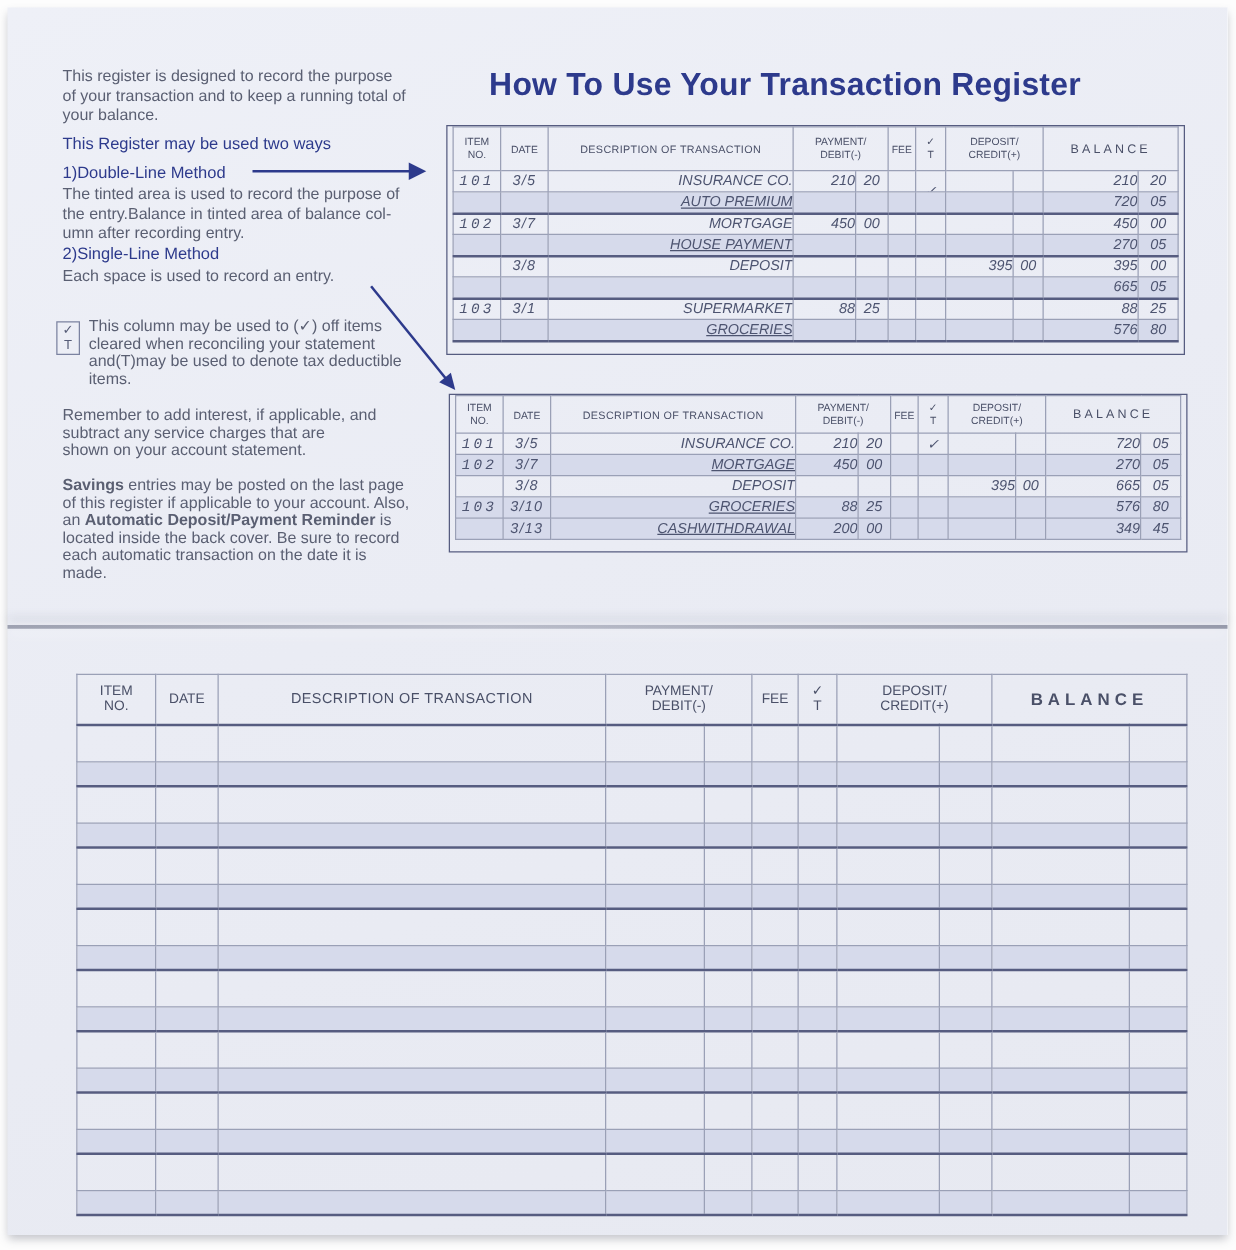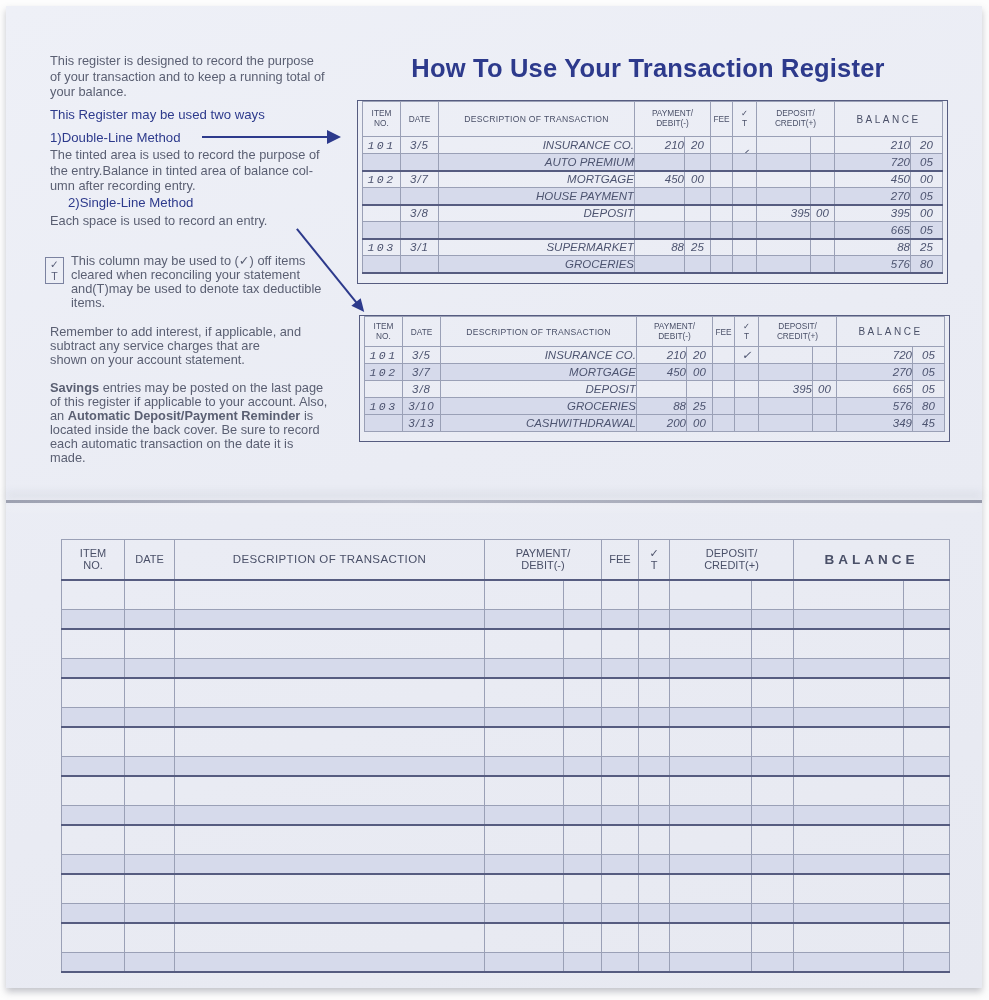--- a/index.html
+++ b/index.html
@@ -6,33 +6,33 @@
   .stage{position:relative;width:989px;height:1000px;overflow:hidden;
          font-family:"Liberation Sans", sans-serif;background:#fdfdfd;}
   .paper{position:absolute;left:6px;top:6px;width:976px;height:982px;
          background:linear-gradient(160deg,#eef0f7 0%,#eaecf4 45%,#e7e9f1 100%);
          box-shadow:0 4px 7px rgba(90,92,110,.35);}
   .fold{position:absolute;left:0;top:494px;width:100%;height:3px;
         background:linear-gradient(90deg,rgba(95,100,122,.55),rgba(95,100,122,.35) 40%,rgba(95,100,122,.6));
         box-shadow:0 -6px 8px rgba(130,135,158,.28), 0 4px 10px rgba(255,255,255,.6);}
 
   
-  .title{position:absolute;left:368px;top:48px;width:548px;margin:0;
+  .title{position:absolute;left:348px;top:48px;width:548px;margin:0;
          font-size:25.5px;font-weight:bold;letter-spacing:.2px;text-align:center;
          color:var(--navy);}
   .col-text{position:absolute;left:44px;width:298px;font-size:12.8px;
             line-height:15.6px;color:var(--text);white-space:pre-line;}
   .tight{line-height:13.9px;}
   .col-heading{position:absolute;left:44px;width:298px;font-size:13.2px;
                font-weight:normal;color:var(--navy);}
   .intro{top:47px;}
   .ways{top:101px;}
   .m1label{top:124px;}
   .m1body{top:141px;}
-  .m2label{top:189px;margin-left:18px;}
+  .m2label{top:189px;}
   .m2body{top:207px;}
   .checknote{left:65px;top:248px;width:280px;}
   .interest{top:319px;}
   .savings{top:375px;}
   .savings b{color:var(--text);}
 
   .checkbox-icon{position:absolute;left:39px;top:251px;width:19px;height:27px;
                  border:1.6px solid #7b82a0;box-sizing:border-box;display:flex;
                  flex-direction:column;align-items:center;justify-content:space-between;
                  padding:1px 0;font-size:10.5px;color:#565c77;line-height:11px;}
@@ -51,21 +51,21 @@
   
   table.reg{border-collapse:collapse;table-layout:fixed;}
   table.reg td, table.reg th{border:1px solid var(--line);padding:0;overflow:hidden;
             box-sizing:border-box;}
   table.reg th{font-weight:normal;color:var(--hdr);text-align:center;vertical-align:middle;}
   tr.tinted{background:var(--tint);}
   tr.pair-end td{border-bottom:2px solid var(--heavy);}
   td.itm{text-align:center;letter-spacing:2.5px;font-family:Liberation Mono, monospace;}
   td.dt{text-align:center;letter-spacing:1px;}
   td.dsc{text-align:right;padding-left:6px;}
-  tr.tinted td.dsc{padding-left:16px;}
+  tr.tinted td.dsc{padding-left:16px;text-decoration:underline;}
   td.d{text-align:right;padding-right:5px;}
   td.c{text-align:center;}
   td.chk{text-align:center;}
   .straddle{position:relative;top:8px;display:inline-block;}
   .hl{display:block;line-height:1.15;}
   .bal-h{letter-spacing:2.5px;color:#343b60;}
 
   
   .ex-box{position:absolute;border:1.5px solid var(--heavy);padding:0 4px 9px 4px;
           box-sizing:border-box;width:591px;}

